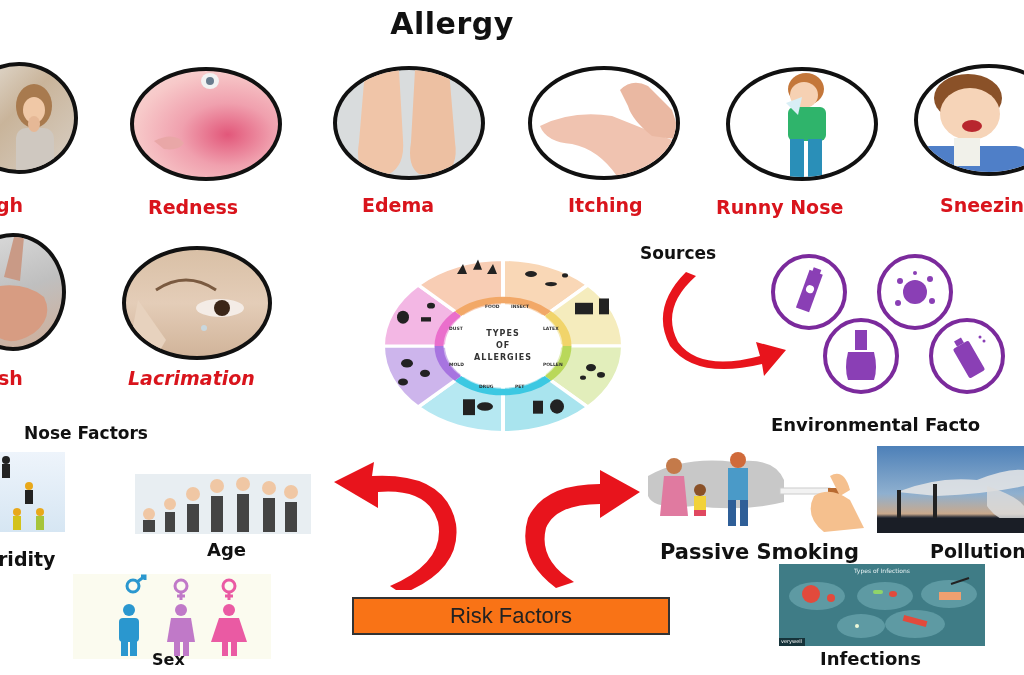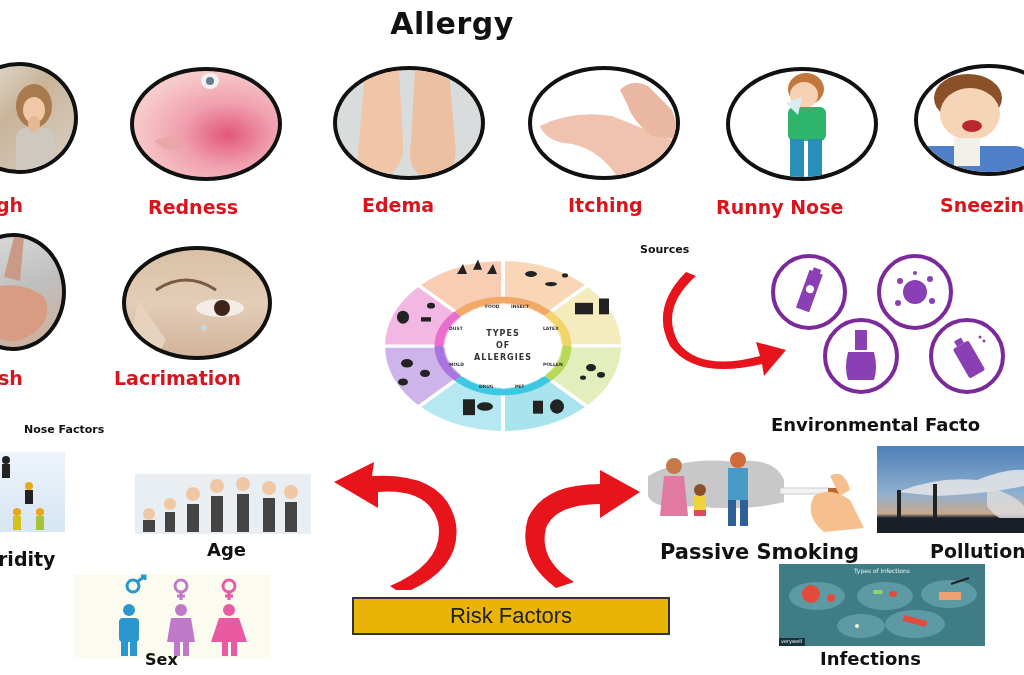--- a/index.html
+++ b/index.html
@@ -2,24 +2,24 @@
 <html><head>
 <meta charset="utf-8">
 <style>
   html, body { margin:0; padding:0; }
   body { width:1024px; height:675px; background:#ffffff; position:relative; overflow:hidden;
          font-family:"DejaVu Sans", "Liberation Sans", sans-serif; }
   .abs { position:absolute; }
   .title { left:0; width:904px; top:6px; text-align:center; font-size:30px; font-weight:bold; color:#111; letter-spacing:0.5px; }
   .sym-circle { position:absolute; border:4px solid #111; border-radius:50%; overflow:hidden; box-sizing:border-box; }
   .sym-label { position:absolute; font-weight:bold; color:#d9141c; font-size:19px; text-align:center; white-space:nowrap; }
-  .blk-label { position:absolute; font-weight:bold; color:#111; font-size:11px; white-space:nowrap; }
+  .blk-label { position:absolute; font-weight:bold; color:#111; font-size:17px; white-space:nowrap; }
   .photo { position:absolute; overflow:hidden; }
   .env-circle { position:absolute; width:76px; height:76px; border:4px solid #7b2a9c; border-radius:50%; box-sizing:border-box; display:flex; align-items:center; justify-content:center; background:#fff; }
-  .risk-box { position:absolute; left:352px; top:597px; width:318px; height:38px; background:#eab308; border:2px solid #333; box-sizing:border-box;
+  .risk-box { position:absolute; left:352px; top:597px; width:318px; height:38px; background:#f97316; border:2px solid #333; box-sizing:border-box;
               display:flex; align-items:center; justify-content:center; font-size:22px; color:#222; font-family:"Liberation Sans", sans-serif; }
   .wheel-center-text { font-family:"DejaVu Sans", sans-serif; font-weight:bold; font-size:8px; fill:#333; letter-spacing:1px; }
   .seg-tag { font-family:"DejaVu Sans", sans-serif; font-size:4.5px; fill:#333; font-weight:bold; }
 </style>
 </head>
 <body>
 
 <div class="abs title">Allergy</div>
 
 <div class="sym-circle" style="left:-40px;top:62px;width:118px;height:112px;background:linear-gradient(135deg,#e8e4dc,#c9b49a 45%,#d8cfc4);">
@@ -90,21 +90,21 @@
 
 <div class="sym-circle" style="left:122px;top:246px;width:150px;height:114px;background:linear-gradient(180deg,#d9c0a6,#e4cdb8 50%,#d1b49a);">
   <svg width="150" height="114">
     <path d="M30 40 Q60 20 90 40" stroke="#7a5a40" stroke-width="3" fill="none"></path>
     <ellipse cx="94" cy="58" rx="24" ry="9" fill="#f4ece6"></ellipse>
     <circle cx="96" cy="58" r="8" fill="#3b2618"></circle>
     <path d="M12 50 L40 90 L26 114 L0 114 Z" fill="#e7d2be"></path>
     <circle cx="78" cy="78" r="3" fill="#c9d7de"></circle>
   </svg>
 </div>
-<div class="sym-label" style="left:114px;top:367px;">Lacrimation</div>
+<div class="sym-label" style="left:128px;top:367px;font-style:italic;">Lacrimation</div>
 
 <div class="abs" style="left:380px;top:256px;width:246px;height:180px;">
   <svg width="246" height="180" viewBox="-123 -90 246 180">
     <g transform="scale(1.0,0.72)">
 
       <path d="M0 0 L0 -120 A120 120 0 0 1 84.9 -84.9 Z" fill="#f9d7b6" stroke="#fff" stroke-width="4"></path>
       <path d="M0 0 L84.9 -84.9 A120 120 0 0 1 120 0 Z" fill="#f5ecbd" stroke="#fff" stroke-width="4"></path>
       <path d="M0 0 L120 0 A120 120 0 0 1 84.9 84.9 Z" fill="#e2eebb" stroke="#fff" stroke-width="4"></path>
       <path d="M0 0 L84.9 84.9 A120 120 0 0 1 0 120 Z" fill="#a9e4ee" stroke="#fff" stroke-width="4"></path>
       <path d="M0 0 L0 120 A120 120 0 0 1 -84.9 84.9 Z" fill="#b6e8f2" stroke="#fff" stroke-width="4"></path>
@@ -259,21 +259,21 @@
     <circle cx="108" cy="36" r="6" fill="#c079c8"></circle>
       <path d="M98 44 L118 44 L122 68 L94 68 Z" fill="#c079c8"></path>
       <rect x="101" y="66" width="6" height="16" fill="#c079c8"></rect>
       <rect x="110" y="66" width="6" height="16" fill="#c079c8"></rect>
     <circle cx="156" cy="36" r="6" fill="#ea5aa3"></circle>
       <path d="M146 44 L166 44 L174 68 L138 68 Z" fill="#ea5aa3"></path>
       <rect x="149" y="66" width="6" height="16" fill="#ea5aa3"></rect>
       <rect x="158" y="66" width="6" height="16" fill="#ea5aa3"></rect>
   </svg>
 </div>
-<div class="blk-label" style="left:145px;top:650px;font-size:16px;">Sex</div>
+<div class="blk-label" style="left:152px;top:650px;font-size:16px;">Sex</div>
 
 <svg class="abs" style="left:328px;top:462px;" width="132" height="128">
   <path d="M62 124 Q118 100 110 60 Q100 26 50 30 L50 46 L6 20 L46 0 L44 14 Q118 10 128 62 Q134 108 74 132 Z" fill="#e8141c"></path>
 </svg>
 <svg class="abs" style="left:516px;top:468px;" width="130" height="124">
   <path d="M40 120 Q0 90 12 50 Q28 16 84 16 L84 2 L124 24 L84 50 L84 36 Q40 36 30 60 Q22 92 58 114 Z" fill="#e8141c"></path>
 </svg>
 
 <div class="risk-box">
   <span>Risk Factors</span>

